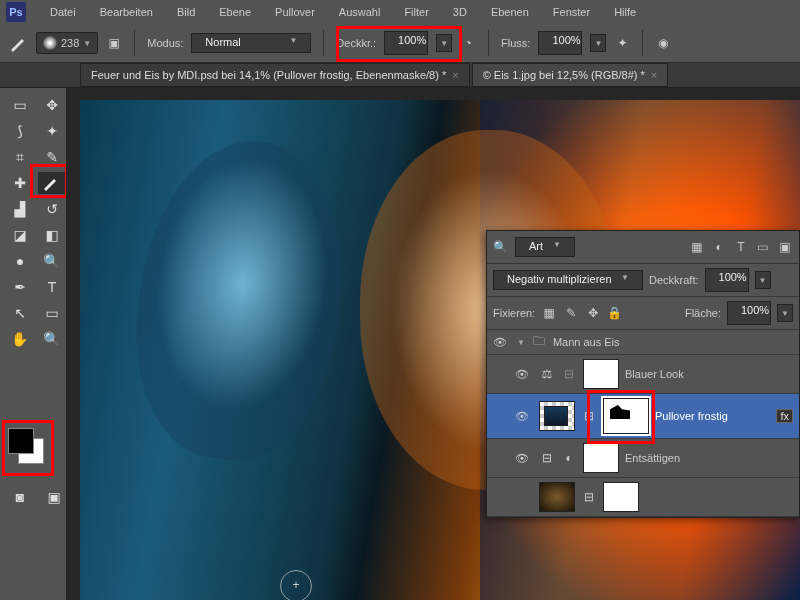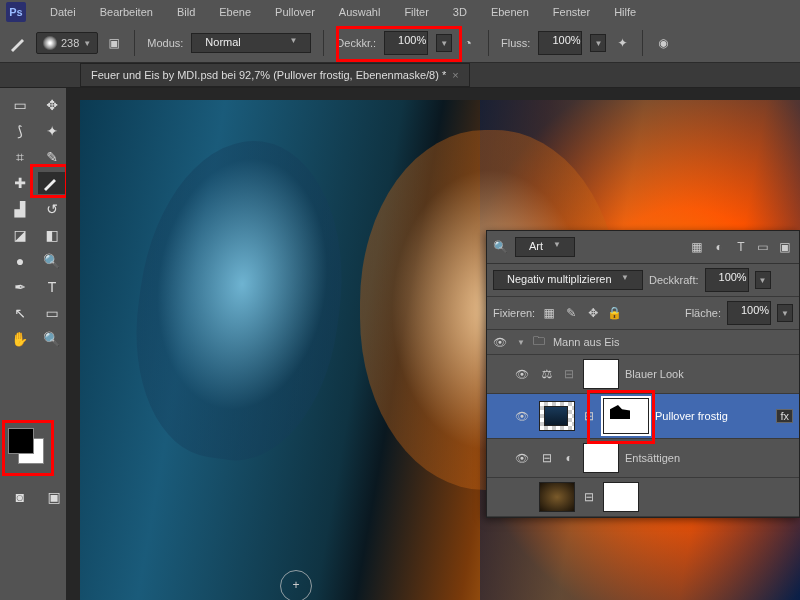--- a/index.html
+++ b/index.html
@@ -103,21 +103,24 @@
       <span class="chev">▼</span>
     </div>
   <div class="ic">✦</div>
   <div class="sep"></div>
   <div class="ic">◉</div>
   <div class="red-box" style="left:336px;top:2px;width:120px;height:30px"></div>
 </div>
 
 <div class="tabbar">
   <div class="doc-tab active">
-    <span>Feuer und Eis by MDI.psd bei 92,7% (Pullover frostig, Ebenenmaske/8) *</span><span class="close-x">×</span>
+    <span>Feuer und Eis by MDI.psd bei 14,1% (Pullover frostig, Ebenenmaske/8) *</span><span class="close-x">×</span>
+  </div>
+  <div class="doc-tab">
+    <span>© Eis 1.jpg bei 12,5% (RGB/8#) *</span><span class="close-x">×</span>
   </div>
 </div>
 
 <div class="workspace">
   <div class="toolbar" style="position:absolute">
     <div class="tool-grid">
       <div class="tool">▭</div>
       <div class="tool">✥</div>
       <div class="tool">⟆</div>
       <div class="tool">✦</div>

